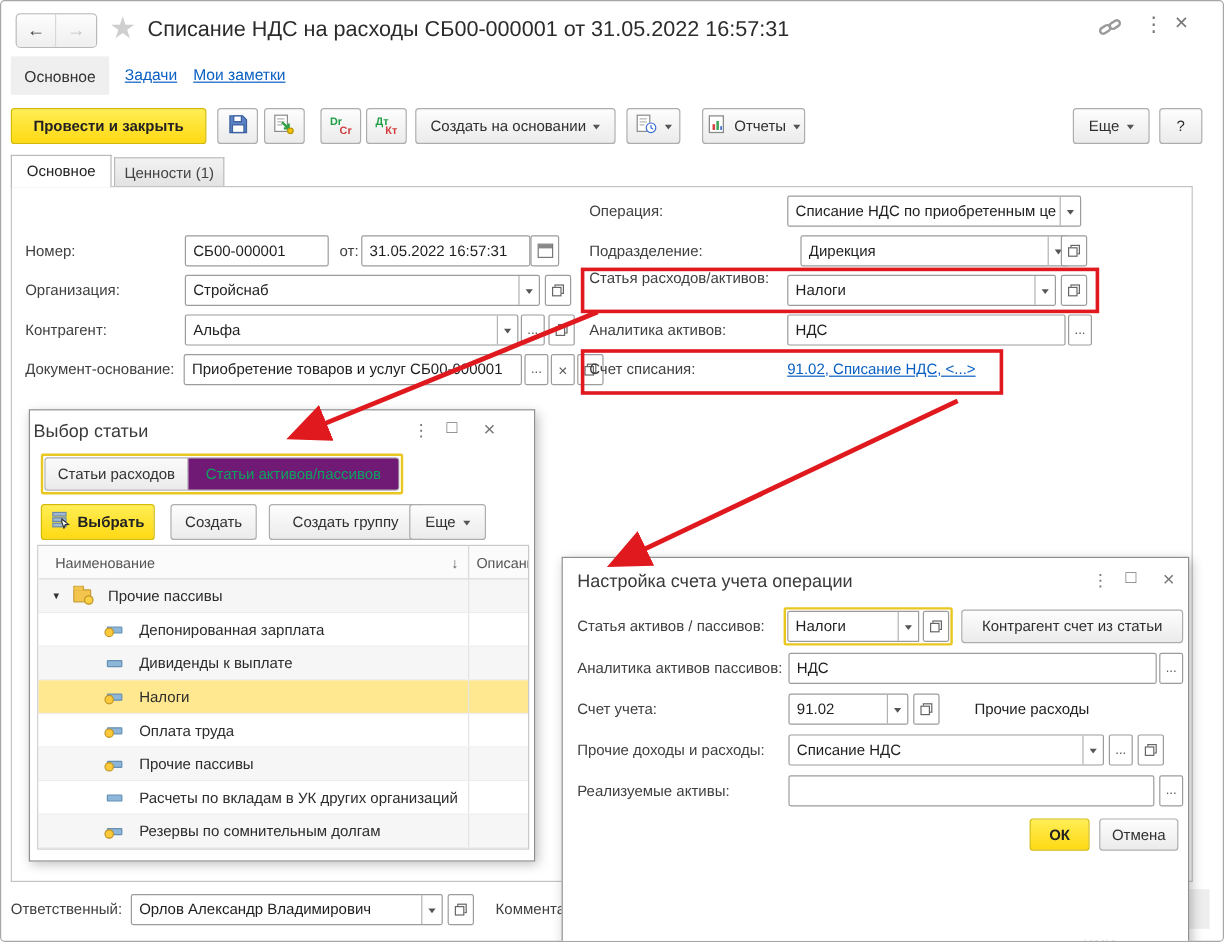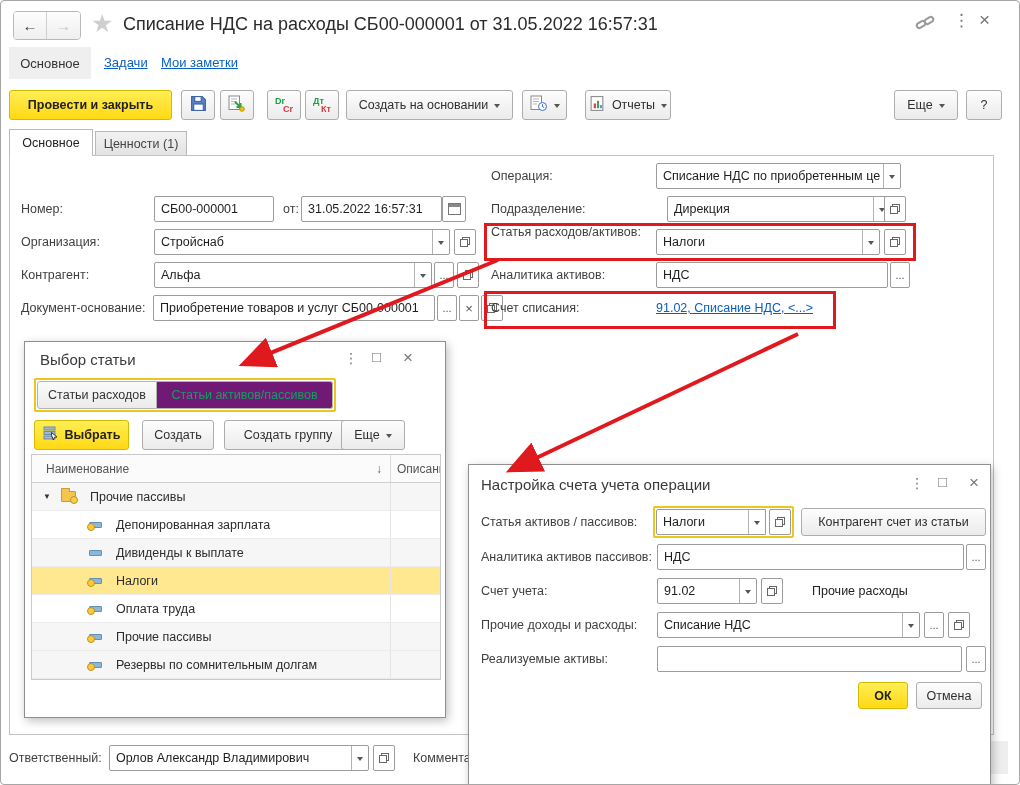--- a/index.html
+++ b/index.html
@@ -248,21 +248,21 @@
 
   <div class="abs lbl" style="left:490px;top:294px;">Счет списания:</div>
   <div class="abs lbl" style="left:655px;top:294px;">
       <span class="link">91.02, Списание НДС, &lt;...&gt;</span>
     </div>
 
   <div class="ann-rect" style="left:483px;top:222px;width:432px;height:38px;"></div>
   <div class="ann-rect" style="left:483px;top:290px;width:352px;height:38px;"></div>
 
   <div class="popup" style="left:23px;top:340px;width:422px;height:377px;">
-    <div class="abs popup-title" style="left:15px;top:9px;">Выбор статьи</div>
+    <div class="abs popup-title" style="left:3px;top:9px;">Выбор статьи</div>
     <div class="abs glyph" style="left:319px;top:9px;font-size:14px;">⋮</div>
     <div class="abs glyph" style="left:347px;top:7px;font-size:15px;">□</div>
     <div class="abs glyph" style="left:378px;top:7px;font-size:17px;">×</div>
 
     <div class="abs hl-yellow" style="left:9px;top:36px;display:flex;padding:1px;">
       <div class="seg-left" style="width:120px;">Статьи расходов</div>
       <div class="seg-right" style="width:176px;">Статьи активов/пассивов</div>
     </div>
 
     <button class="btn btn-yellow abs" style="left:9px;top:78px;width:95px;">
@@ -328,20 +328,27 @@
             </div>
             <div class="tcell-desc"></div>
           </div>
           <div class="trow shade">
             <div class="tcell-name">
               <span class="item-ic dot"></span>
               <span class="tlabel">Прочие пассивы</span>
             </div>
             <div class="tcell-desc"></div>
           </div>
+          <div class="trow">
+            <div class="tcell-name">
+              <span class="item-ic"></span>
+              <span class="tlabel">Расчеты по вкладам в УК других организаций</span>
+            </div>
+            <div class="tcell-desc"></div>
+          </div>
           <div class="trow shade">
             <div class="tcell-name">
               <span class="item-ic dot"></span>
               <span class="tlabel">Резервы по сомнительным долгам</span>
             </div>
             <div class="tcell-desc"></div>
           </div>
         </div>
     </div>
   </div>

